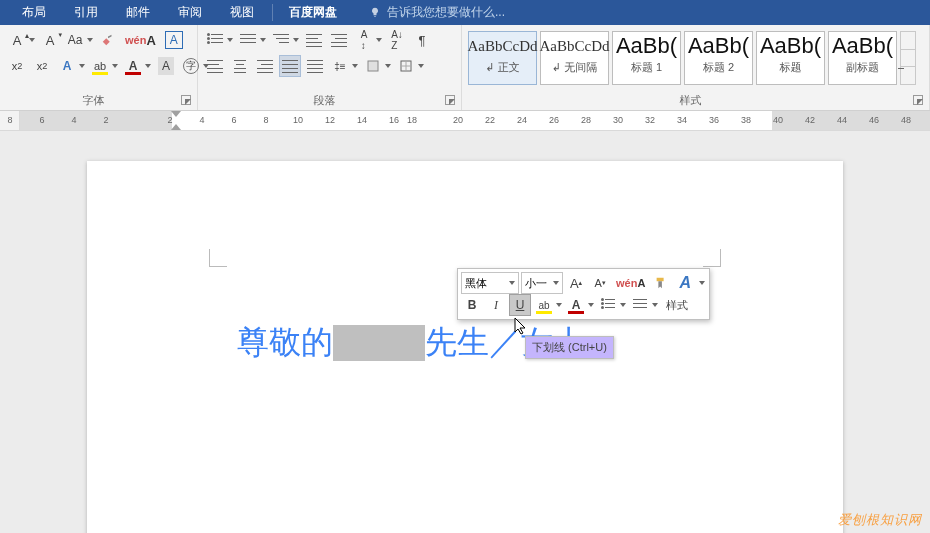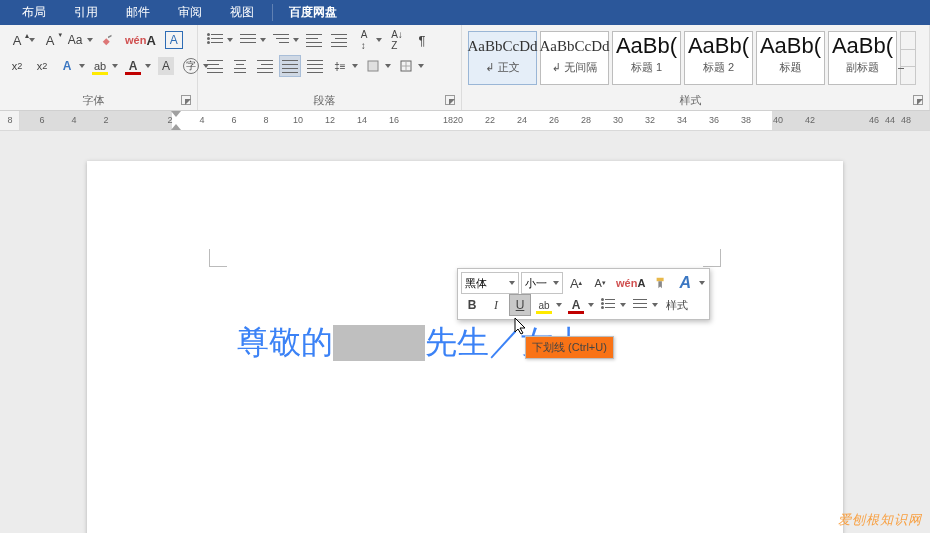--- a/index.html
+++ b/index.html
@@ -96,34 +96,40 @@
 .mini .row { gap:2px; }
 .mini .combo { height:22px; border:1px solid #c4c4c4; font-size:11px; display:flex; align-items:center; padding:0 3px; background:#fff; cursor:pointer; }
 .mini .combo.font{width:58px}
 .mini .combo.size{width:42px}
 .mini .btn{height:22px;min-width:22px}
 .mini .btn.active{background:#c9c9c9;border-color:#a0a0a0}
 .brush svg{width:14px;height:14px}
 .style-lbl{font-size:11px;color:#444;padding:0 4px}
 .cursor { position:absolute; top:155px; left:426px; pointer-events:none; }
 
-.tooltip { position:absolute; top:175px; left:438px; background:#f97316; border:1px solid #bdbdbd; font-size:11px; color:#444; padding:3px 6px; box-shadow:1px 1px 3px rgba(0,0,0,0.2); }
+.tooltip { position:absolute; top:175px; left:438px; background:#c4b5fd; border:1px solid #bdbdbd; font-size:11px; color:#444; padding:3px 6px; box-shadow:1px 1px 3px rgba(0,0,0,0.2); }
 
 .watermark { position:absolute; right:8px; bottom:4px; font-size:13px; color:#f8a042; font-style:italic; font-weight:500; letter-spacing:1px; }
 </style>
 </head>
 <body>
 
 <div class="menubar">
   <div class="mi">布局</div>
   <div class="mi">引用</div>
   <div class="mi">邮件</div>
   <div class="mi">审阅</div>
   <div class="mi">视图</div>
   <div class="mi sep">百度网盘</div>
+  <div class="bulb">
+    <svg viewBox="0 0 16 16">
+        <path d="M8 1a4 4 0 0 0-2 7.5V11h4V8.5A4 4 0 0 0 8 1zm-1 11h2v1H7z"></path>
+      </svg>
+    <span>告诉我您想要做什么...</span>
+  </div>
 </div>
 
 <div class="ribbon">
 
   <div class="group" style="width:198px">
     <div class="group-rows">
       <div class="row">
         <div class="pair">
             <div class="btn fontinc">A<sup>▴</sup></div>
             <div class="dd">
@@ -403,34 +409,34 @@
       <div class="num" style="left: 54px;">4</div>
       <div class="num" style="left: 86px;">2</div>
       <div class="num" style="left: 150px;">2</div>
       <div class="num" style="left: 182px;">4</div>
       <div class="num" style="left: 214px;">6</div>
       <div class="num" style="left: 246px;">8</div>
       <div class="num" style="left: 278px;">10</div>
       <div class="num" style="left: 310px;">12</div>
       <div class="num" style="left: 342px;">14</div>
       <div class="num" style="left: 374px;">16</div>
-      <div class="num" style="left: 428px;">18</div>
+      <div class="num" style="left: 392px;">18</div>
       <div class="num" style="left: 438px;">20</div>
       <div class="num" style="left: 470px;">22</div>
       <div class="num" style="left: 502px;">24</div>
       <div class="num" style="left: 534px;">26</div>
       <div class="num" style="left: 566px;">28</div>
       <div class="num" style="left: 598px;">30</div>
       <div class="num" style="left: 630px;">32</div>
       <div class="num" style="left: 662px;">34</div>
       <div class="num" style="left: 694px;">36</div>
       <div class="num" style="left: 726px;">38</div>
       <div class="num" style="left: 758px;">40</div>
       <div class="num" style="left: 790px;">42</div>
-      <div class="num" style="left: 870px;">44</div>
+      <div class="num" style="left: 822px;">44</div>
       <div class="num" style="left: 854px;">46</div>
       <div class="num" style="left: 886px;">48</div>
     </div>
 </div>
 
 <div class="doc-area">
   <div class="page">
     <div class="corner tl"></div>
     <div class="corner tr"></div>
     <div class="doc-text">

